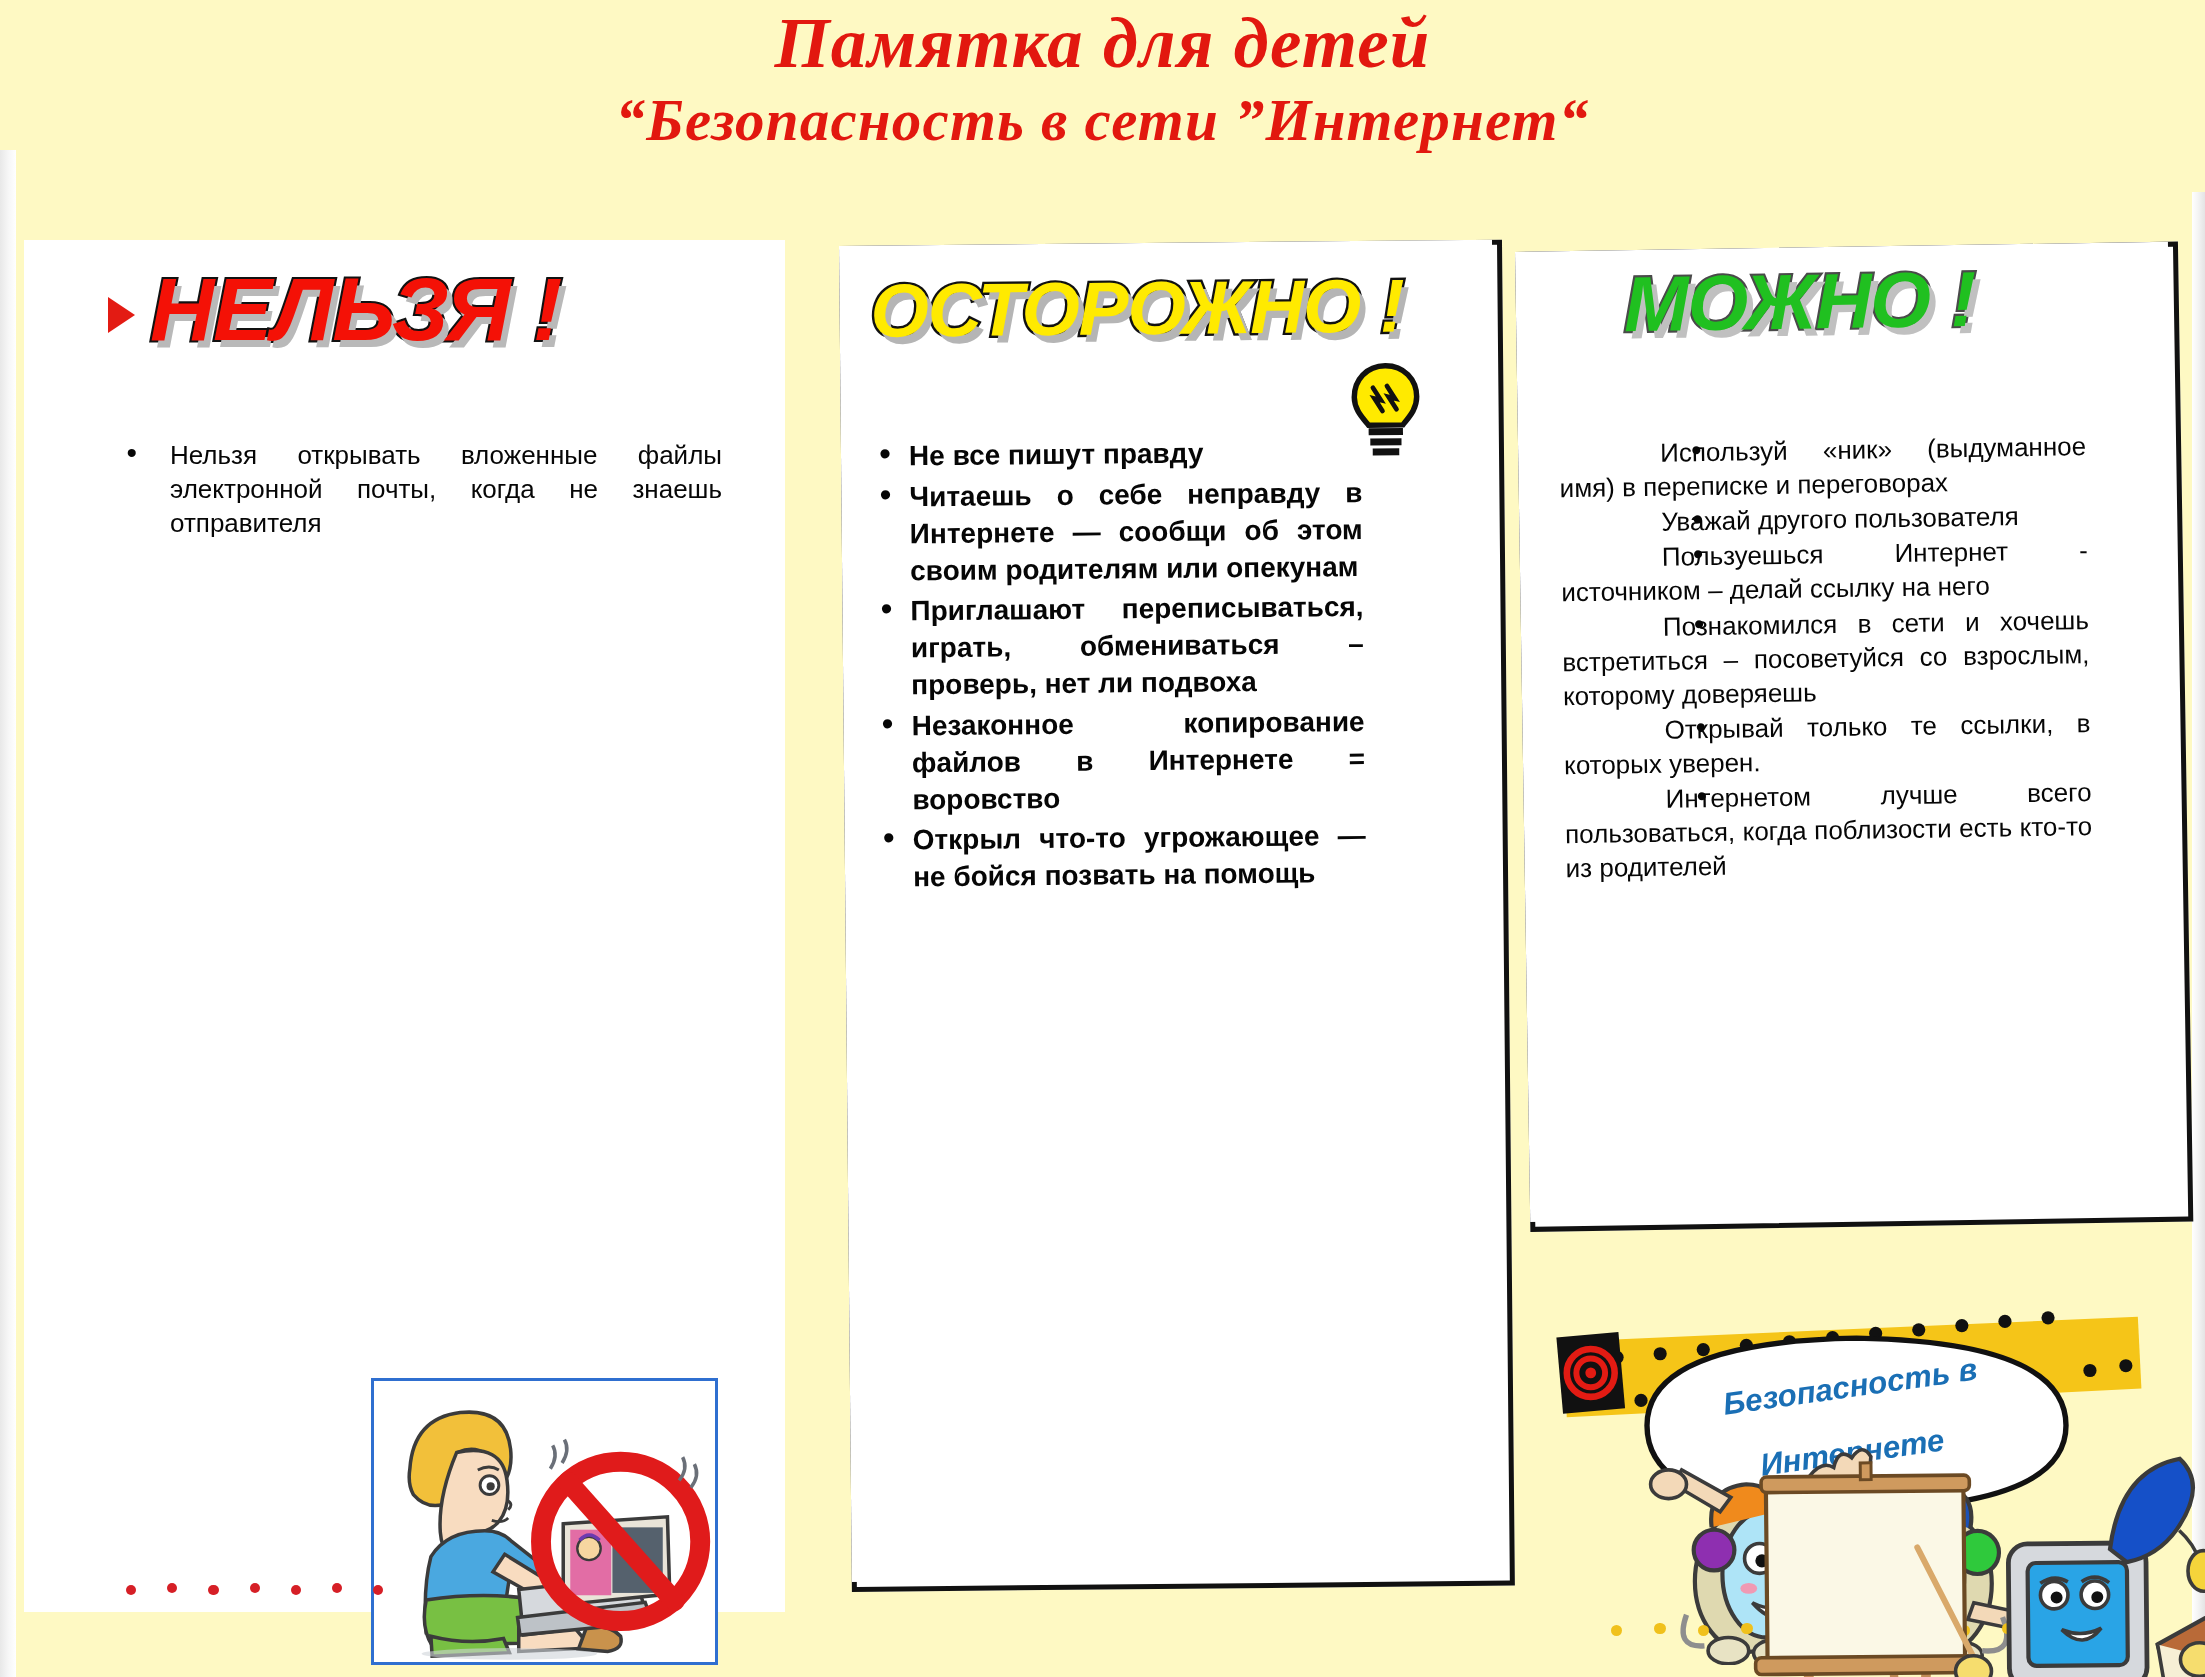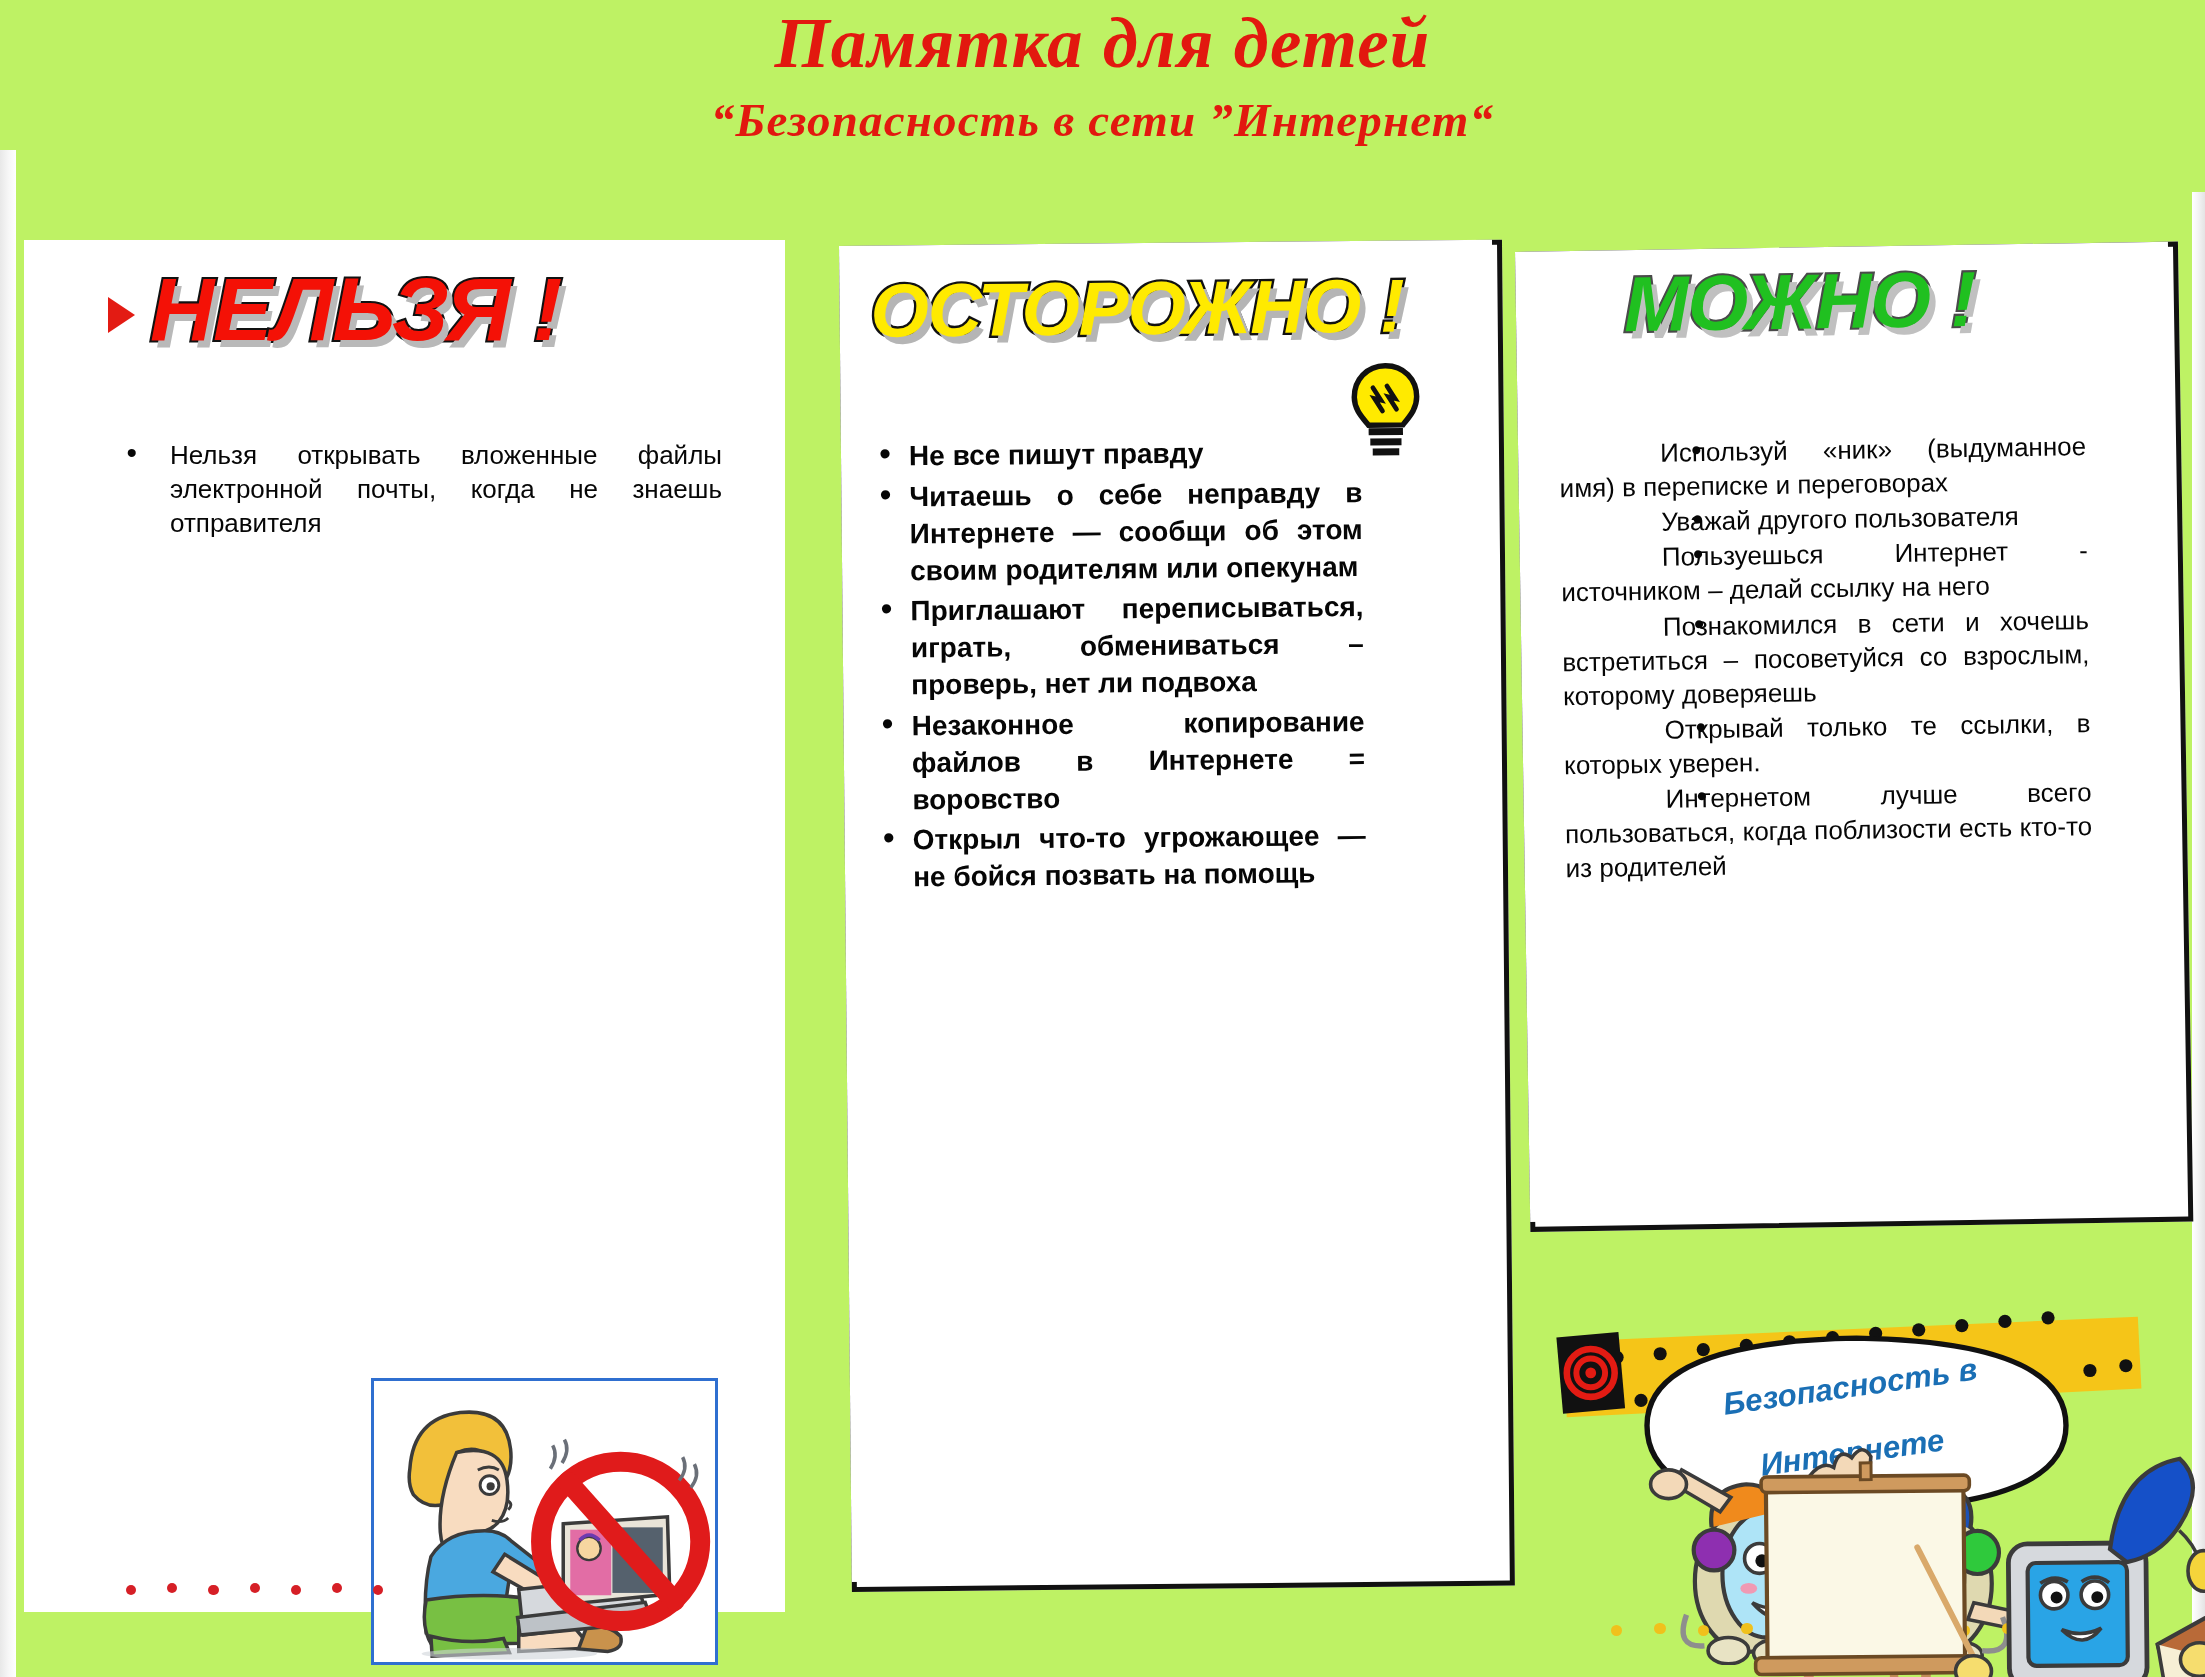--- a/index.html
+++ b/index.html
@@ -4,40 +4,40 @@
 <title>Памятка для детей</title>
 <style>
   html,body{margin:0;padding:0;}
   body{
     width:2205px;height:1677px;
     background:#ffffff;
     font-family:"Liberation Sans","DejaVu Sans",sans-serif;
     overflow:hidden;
     position:relative;
   }
-  #poster{position:absolute;inset:0;background:#bef264;overflow:hidden;}
+  #poster{position:absolute;inset:0;background:#fef9c3;overflow:hidden;}
 
   
   .page-edge-left{position:absolute;left:0;top:150px;width:15.6px;height:1527px;
     background:linear-gradient(to right,#e8e8e8,#f7f7f7 55%,#ffffff);}
   .page-edge-right{position:absolute;right:0;top:192px;width:13px;height:1485px;
     background:linear-gradient(to left,#e4e4e4,#f6f6f6 60%,#ffffff);}
 
   
   .title-wrap{position:absolute;left:0;right:0;top:0;height:198px;text-align:center;}
   .title-line{
     color:#e2180f;
     font-family:"Liberation Serif","DejaVu Serif",serif;
     font-weight:bold;font-style:italic;
     letter-spacing:1.2px;
     white-space:nowrap;
     text-shadow:1.8px 1.8px 0 rgba(255,255,255,.0);
   }
   .title-line1{font-size:71px;line-height:77px;padding-top:4.8px;}
-  .title-line2{font-size:47px;line-height:77px;text-align:center;}
+  .title-line2{font-size:59px;line-height:77px;text-align:center;}
 
   
   .panel{position:absolute;background:#ffffff;}
   .panel-border{position:absolute;border:5.4px solid #111;background:#fff;}
 
   
   #panel-nelzya{left:24px;top:240px;width:761px;height:1372px;}
 
   
   #panel-ostorozhno-frame{

